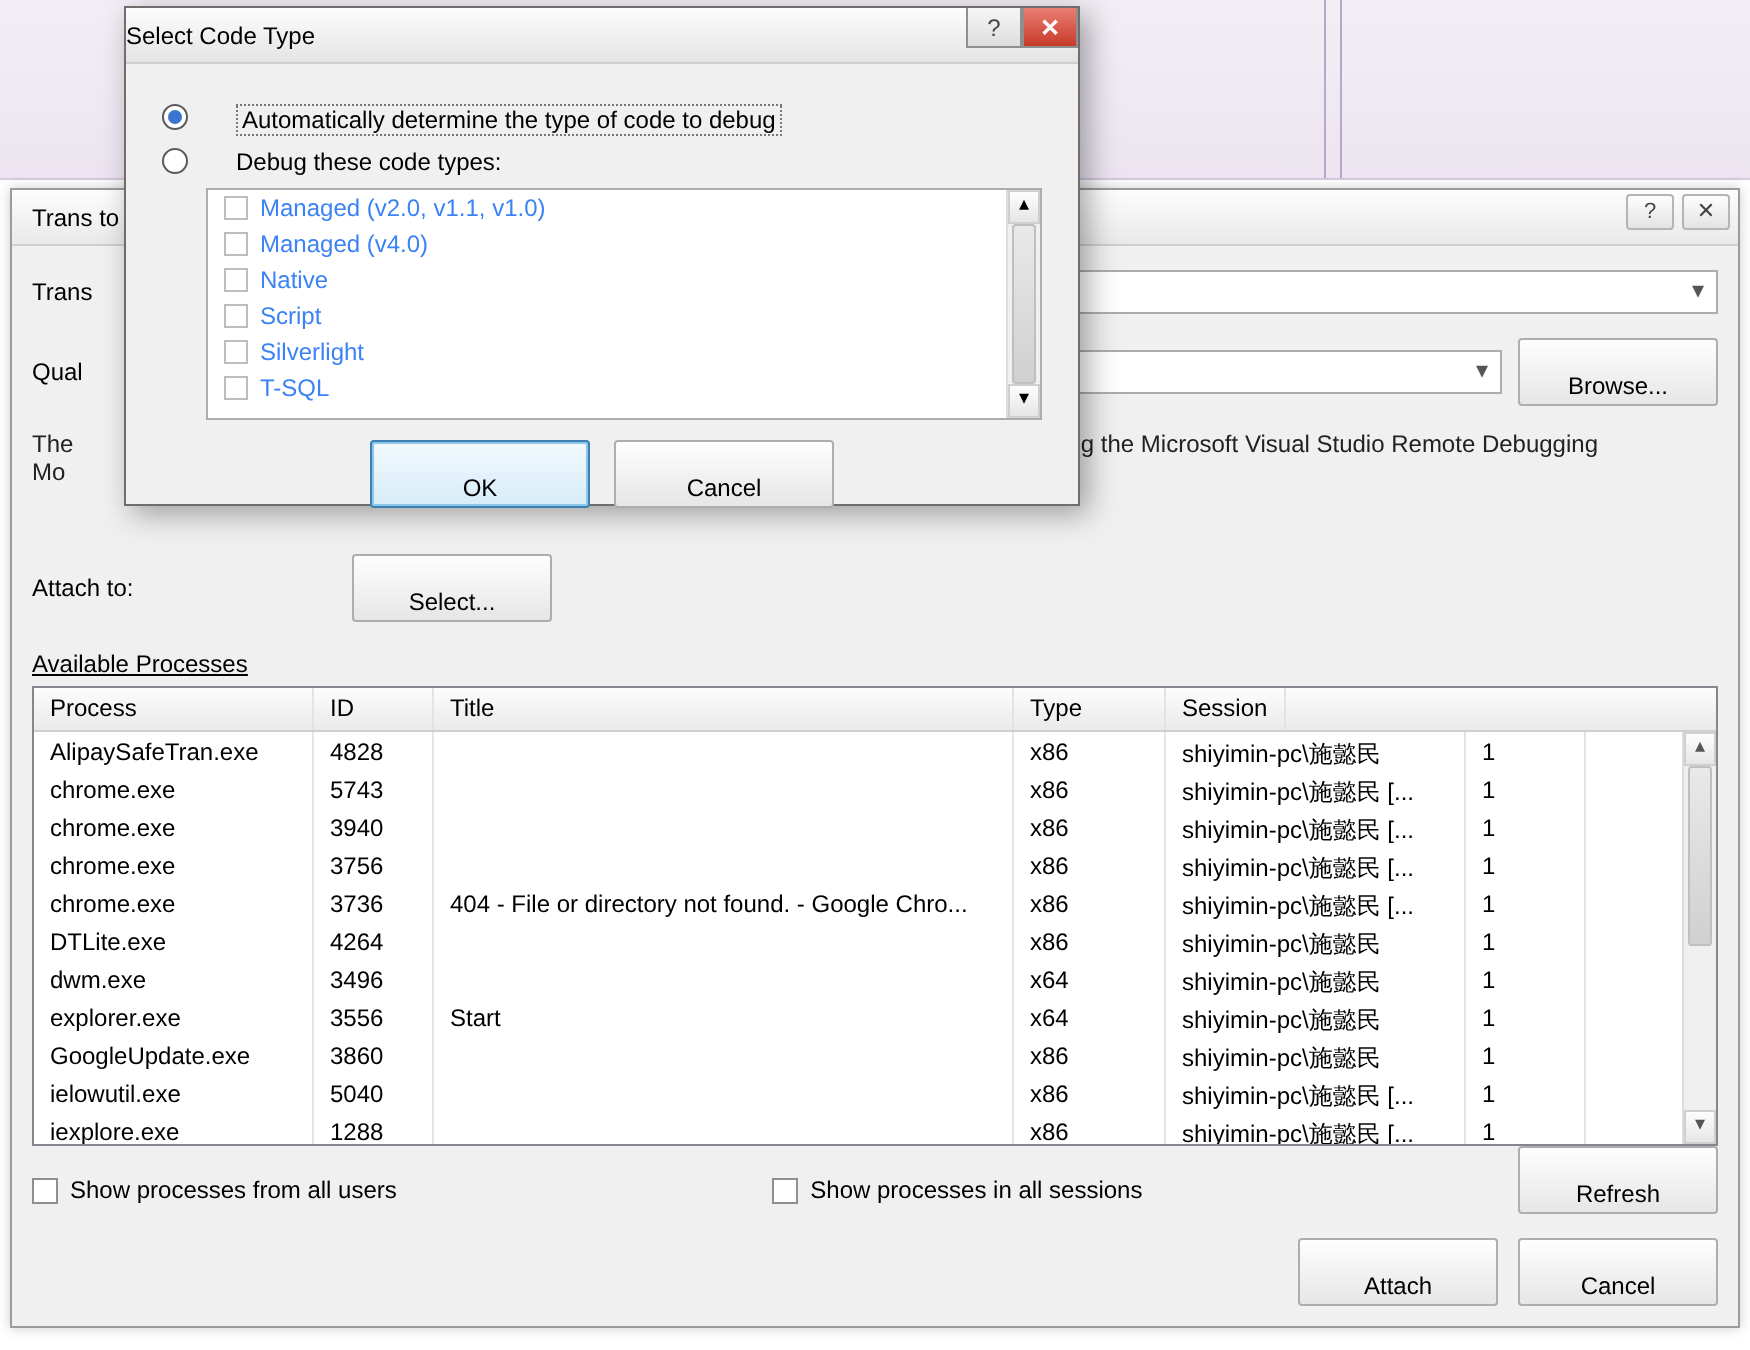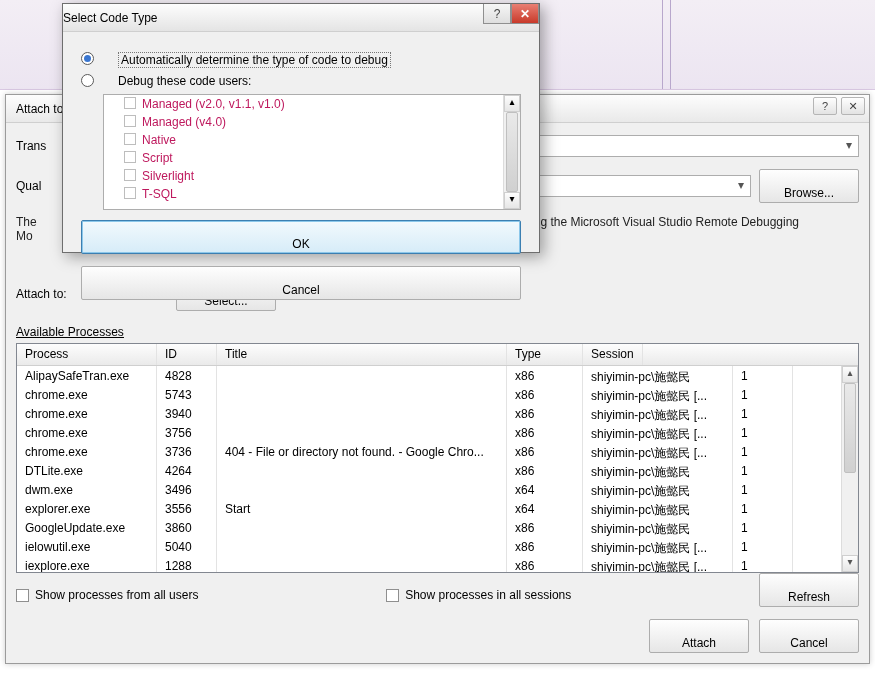--- a/index.html
+++ b/index.html
@@ -66,41 +66,41 @@
   .modal-titlebar .mbtns{position:absolute; right:0; top:0; display:flex;}
   .mbtn{width:28px;height:20px; border:1px solid #8f8f8f; border-top:none; display:flex;align-items:center;justify-content:center; font-size:12px;}
   .mbtn.help{background:linear-gradient(#f6f6f6,#dedede); color:#444;}
   .mbtn.close{background:linear-gradient(#e97f73,#c83a2a); color:#fff; font-weight:bold;}
   .modal-body{padding:14px 18px 10px 18px;}
   .radio-row{display:flex; gap:24px; margin:6px 0;}
   .radio{width:13px;height:13px;border:1px solid #5a5a5a;border-radius:50%; position:relative; background:#fff;}
   .radio.checked::after{content:""; position:absolute; left:2px; top:2px; width:7px; height:7px; border-radius:50%; background:#3a76d0;}
   .dotted{border:1px dotted #777; padding:0 2px;}
   .types-list{margin:4px 0 10px 22px; border:1px solid #adadad; background:#fff; height:116px; position:relative;}
-  .types-list .item{display:flex; gap:6px; padding:2px 20px; color:#be185d;}
+  .types-list .item{display:flex; align-items:center; gap:6px; padding:2px 8px; color:#3b82f6;}
   .types-list .chkd{width:12px;height:12px;border:1px solid #bdbdbd;background:#fff;}
   .types-scroll{position:absolute;right:0;top:0;bottom:0;width:17px;background:#f0f0f0;border-left:1px solid #dcdcdc;}
   .types-scroll .up,.types-scroll .dn{height:17px;text-align:center;font-size:10px;background:linear-gradient(#fdfdfd,#e6e6e6);border:1px solid #cfcfcf;}
   .types-scroll .dn{position:absolute;bottom:0;left:0;right:0;}
   .types-scroll .thumb{position:absolute;top:17px;left:2px;right:2px;bottom:17px;background:linear-gradient(#e9e9e9,#d0d0d0);border:1px solid #bfbfbf;border-radius:2px;}
-  .modal-buttons{display:flex; gap:12px; justify-content:center; margin-top:4px;flex-direction:column;}
+  .modal-buttons{display:flex; gap:12px; justify-content:center; margin-top:4px;}
   .modal-buttons .btn{min-width:110px;}
   .modal-buttons .btn.primary{border:1px solid #3c7fb1; box-shadow:0 0 0 1px #8cc7ea inset; background:linear-gradient(#f2f9fd,#d6ecf8);}
 </style>
 </head>
 <body>
 
 <div class="bg-ribbon">
   <div class="sep a"></div>
     <div class="sep b"></div>
 </div>
 
 <div class="parent-dialog">
   <div class="parent-title">
-    <span>Attach to</span>
+    <span>Trans to</span>
     <div class="win-icons">
       <div class="win-btn">?</div>
       <div class="win-btn">✕</div>
     </div>
   </div>
   <div class="parent-body">
     <div class="fieldrow">
       <label>Trans</label>
       <div class="combo"></div>
     </div>
@@ -254,21 +254,21 @@
       <div class="mbtn close">✕</div>
     </div>
   </div>
   <div class="modal-body">
     <div class="radio-row">
       <div class="radio checked"></div>
       <span class="dotted">Automatically determine the type of code to debug</span>
     </div>
     <div class="radio-row">
       <div class="radio"></div>
-      <span>Debug these code users:</span>
+      <span>Debug these code types:</span>
     </div>
     <div class="types-list">
       <div id="types-body">
           <div class="item">
             <div class="chkd"></div>
             <span>Managed (v2.0, v1.1, v1.0)</span>
           </div>
           <div class="item">
             <div class="chkd"></div>
             <span>Managed (v4.0)</span>

